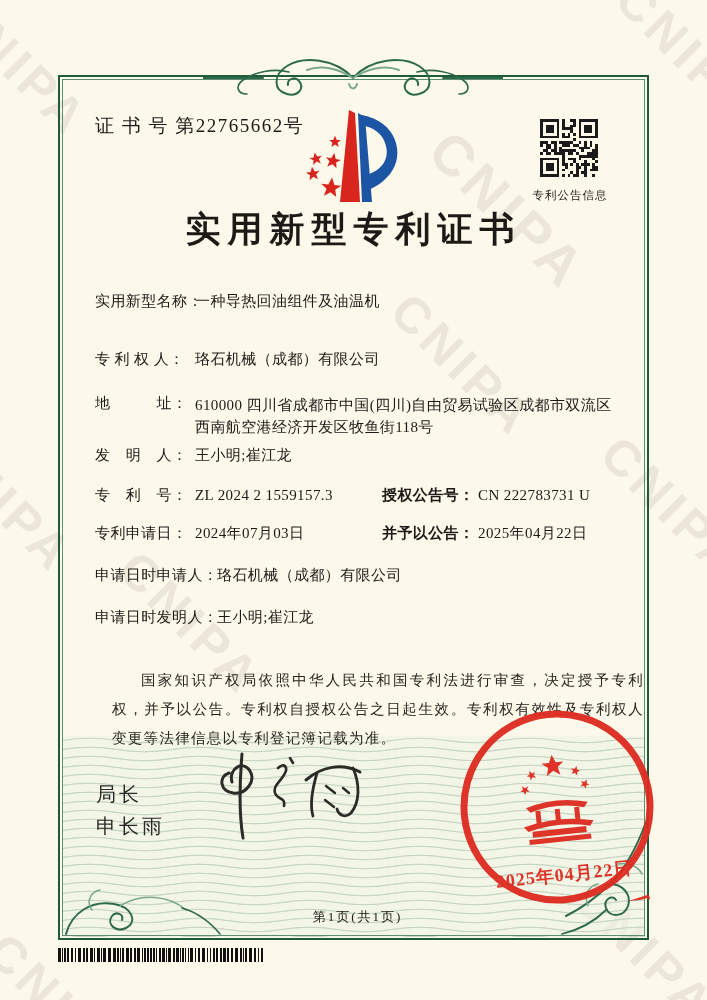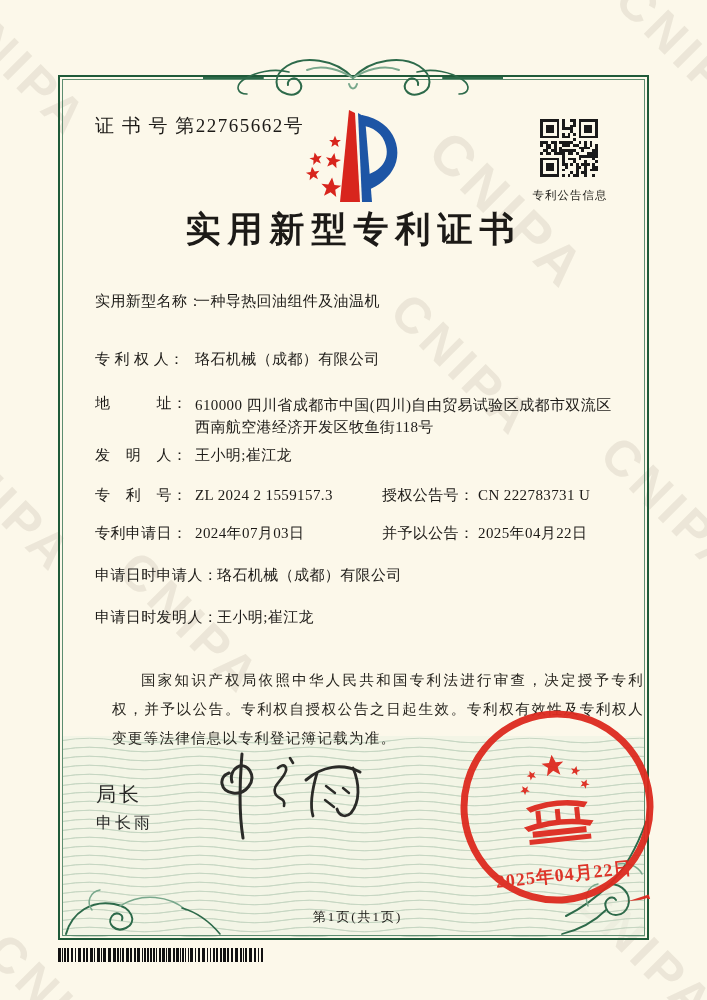--- a/index.html
+++ b/index.html
@@ -38,32 +38,32 @@
     font-size:35px;font-weight:bold;letter-spacing:7px;z-index:3;
   }
   
   .row{position:absolute;left:95px;font-size:15px;letter-spacing:.4px;z-index:3;white-space:nowrap;}
   .row .lab{display:inline-block;width:100px;white-space:pre;}
   .row .lab.wide{width:122px;}
   .row.addr{display:flex;white-space:normal;width:522px;}
   .row.addr .lab{flex:0 0 100px;}
   .row.addr .val{width:420px;line-height:22px;}
   .pair-right{position:absolute;left:287px;top:0;}
-  .pair-right .lab{width:96px;}
+  .pair-right .lab{width:96px;font-weight:bold;}
   
   .statement{
     position:absolute;left:88px;top:666px;width:532px;z-index:3;
     font-size:14.5px;line-height:29px;letter-spacing:1.3px;
     text-indent:2em;text-align:justify;color:#27251f;margin-left:24px;
   }
   
   .signer-title{position:absolute;left:96px;top:781px;font-family:"Liberation Sans","DejaVu Sans",sans-serif;
     font-size:20px;letter-spacing:3px;z-index:3;color:#2a2a28;}
   .signer-name{position:absolute;left:96px;top:813px;font-family:"Liberation Sans","DejaVu Sans",sans-serif;
-    font-size:16px;letter-spacing:3px;z-index:3;color:#2a2a28;}
+    font-size:20px;letter-spacing:3px;z-index:3;color:#2a2a28;}
   .signature{position:absolute;left:198px;top:748px;z-index:3;}
   
   .seal{position:absolute;left:456px;top:706px;z-index:4;transform:rotate(-6deg);opacity:.95;}
   
   .page-no{position:absolute;left:0;right:0;top:908px;text-align:center;font-size:13px;letter-spacing:2px;z-index:3;margin-left:8px;}
   .barcode{position:absolute;left:58px;top:948px;z-index:3;}
   
   .orn{position:absolute;z-index:2;pointer-events:none;}
   .orn.top{left:203px;top:50px;}
   .orn.bl{left:62px;top:882px;}

